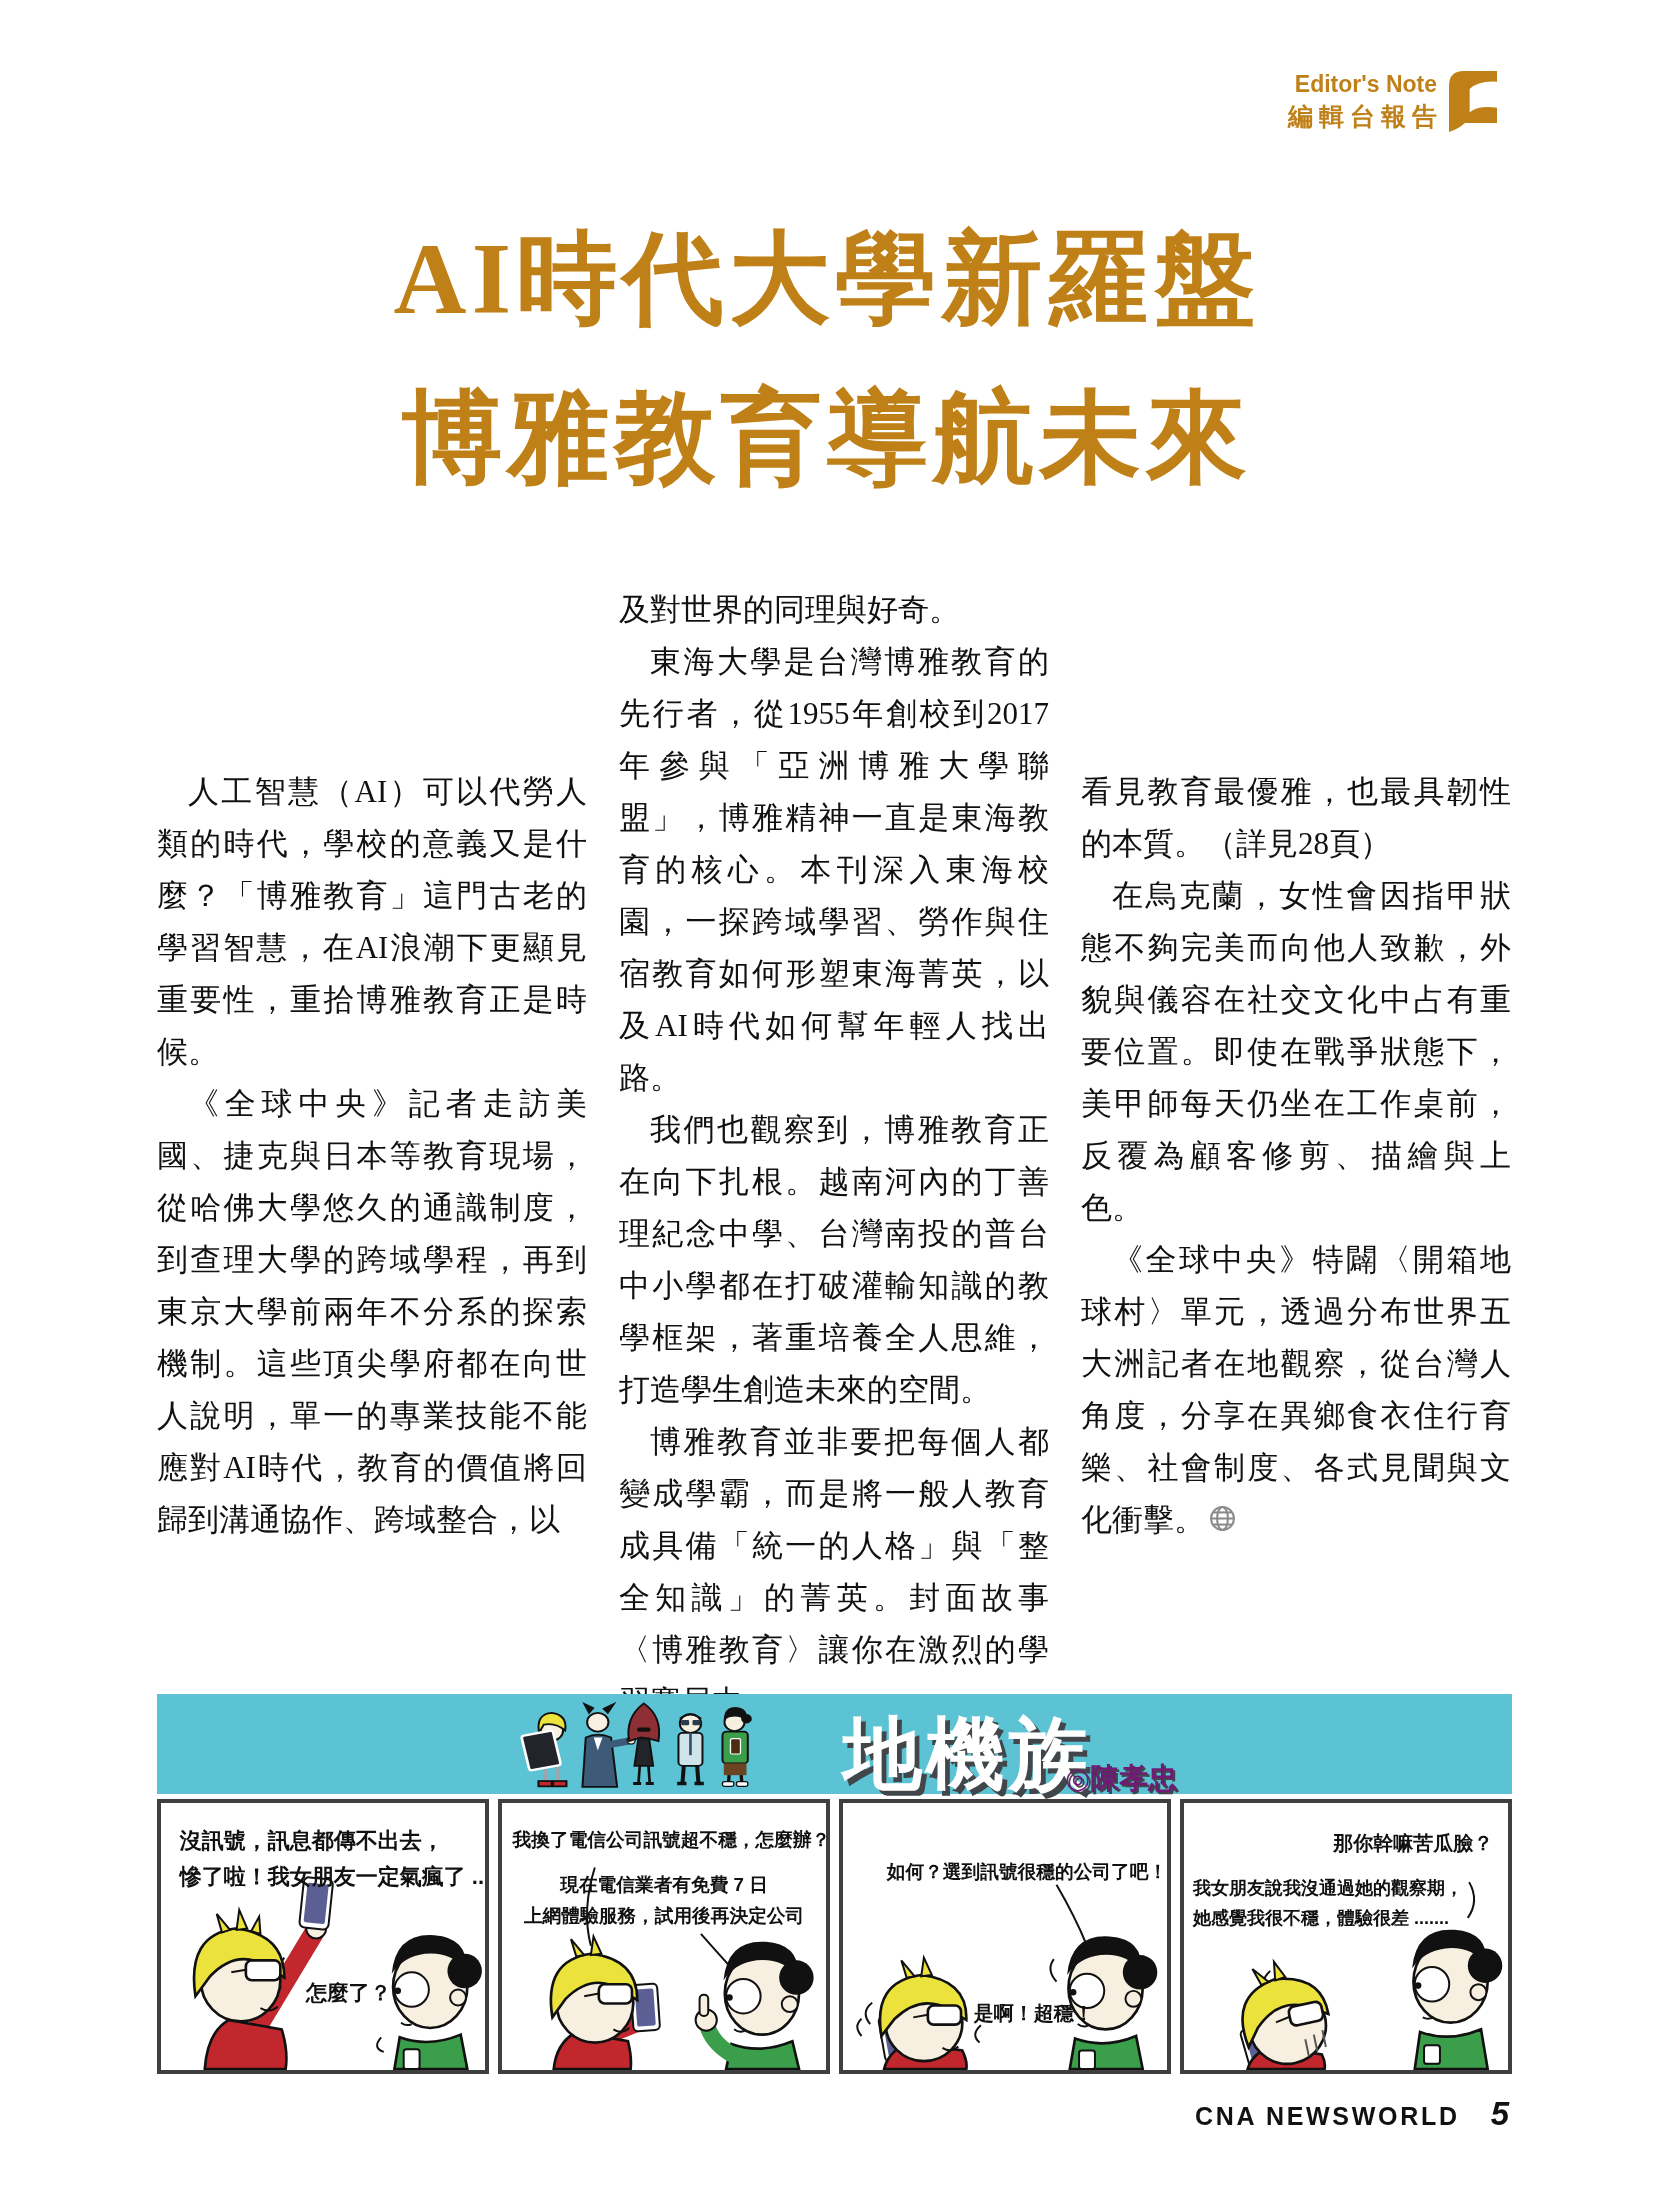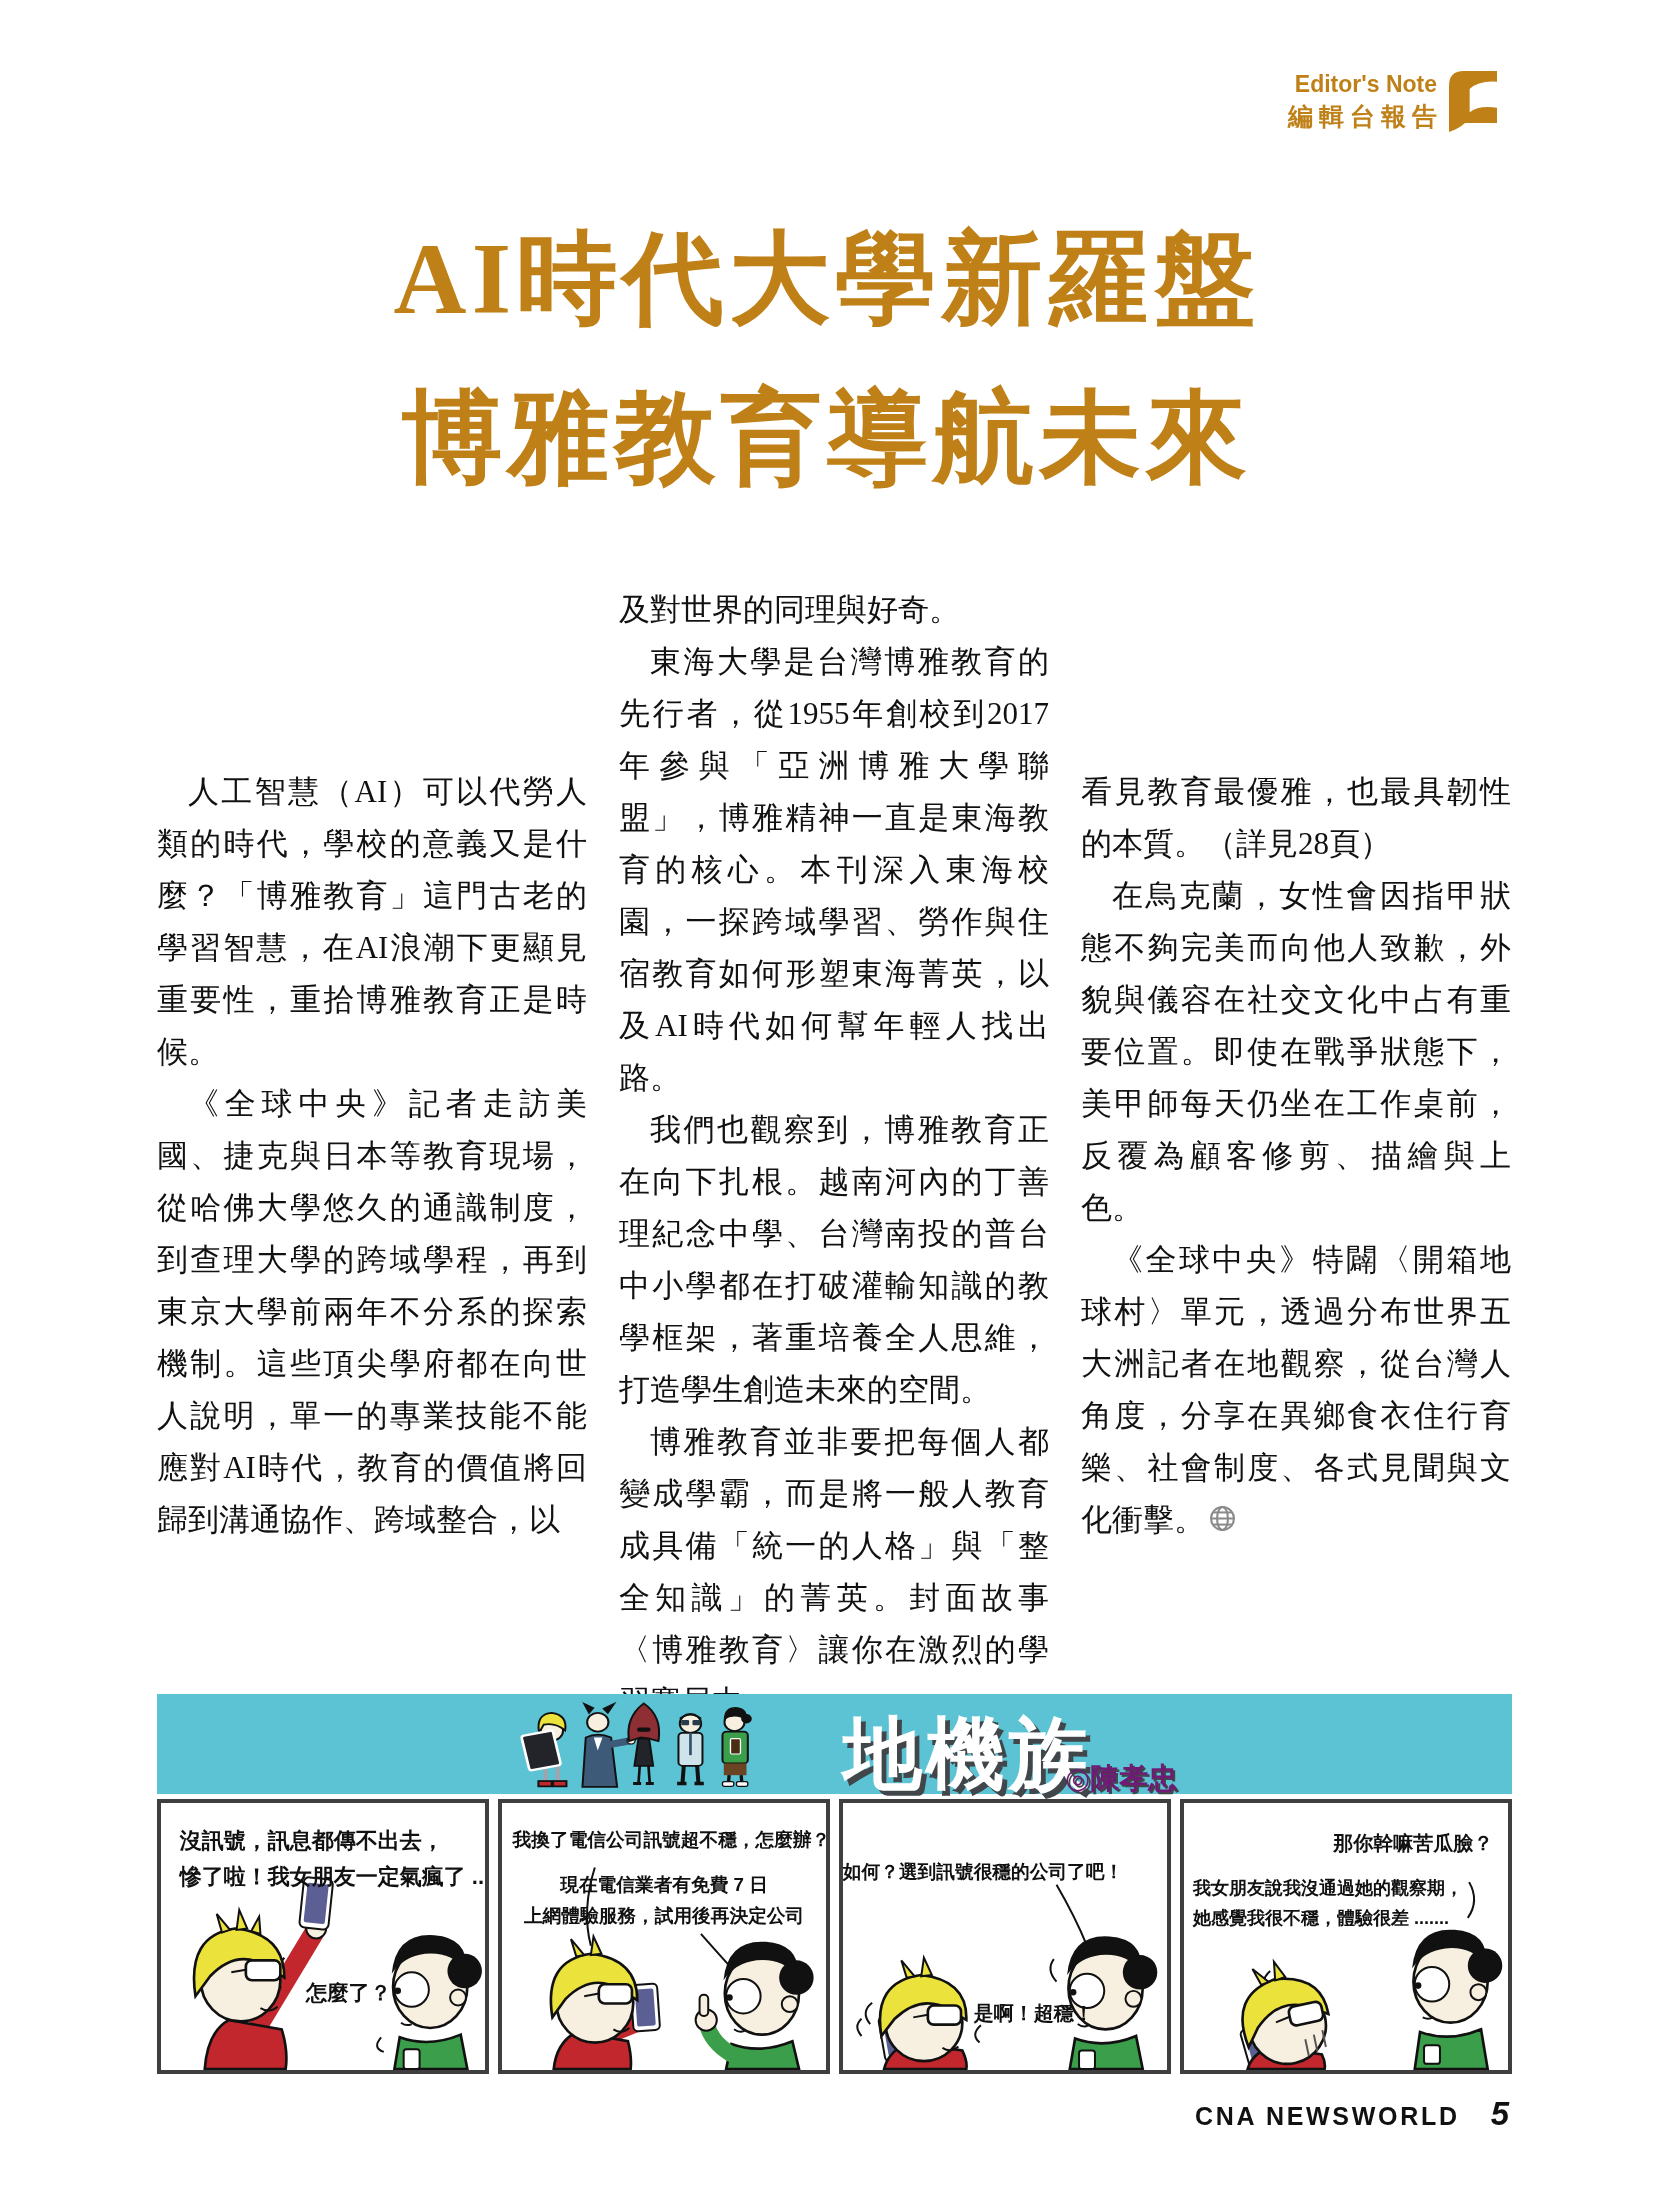--- a/index.html
+++ b/index.html
@@ -38,21 +38,21 @@
   .say{position:absolute;font-family:"Liberation Sans","DejaVu Sans",sans-serif;font-weight:bold;color:#111;white-space:nowrap;}
 
   .p1-a1{left:18.7px;top:23px;font-size:22px;}
   .p1-a2{left:18.7px;top:59px;font-size:22px;}
   .p1-b1{left:145px;top:175px;font-size:21.3px;}
 
   .p2-a1{left:10.7px;top:24px;font-size:18.7px;}
   .p2-b1{left:0;top:69px;width:100%;text-align:center;font-size:18.7px;}
   .p2-b2{left:0;top:100px;width:100%;text-align:center;font-size:18.7px;}
 
-  .p3-a1{left:0;top:56px;width:100%;text-align:left;font-size:18.7px;}
+  .p3-a1{left:0;top:56px;width:100%;text-align:right;font-size:18.7px;}
   .p3-b1{left:131px;top:197px;font-size:20px;}
 
   .p4-a1{right:14.7px;top:27px;font-size:20px;}
   .p4-b1{left:9.3px;top:73px;font-size:18px;}
   .p4-b2{left:9.3px;top:103px;font-size:18px;}
 
   
   .footer{position:absolute;top:2095px;right:145px;display:flex;align-items:baseline;
           font-family:"Liberation Sans","DejaVu Sans",sans-serif;color:#111;}
   .f-brand{font-size:25px;font-weight:bold;letter-spacing:2.7px;}

